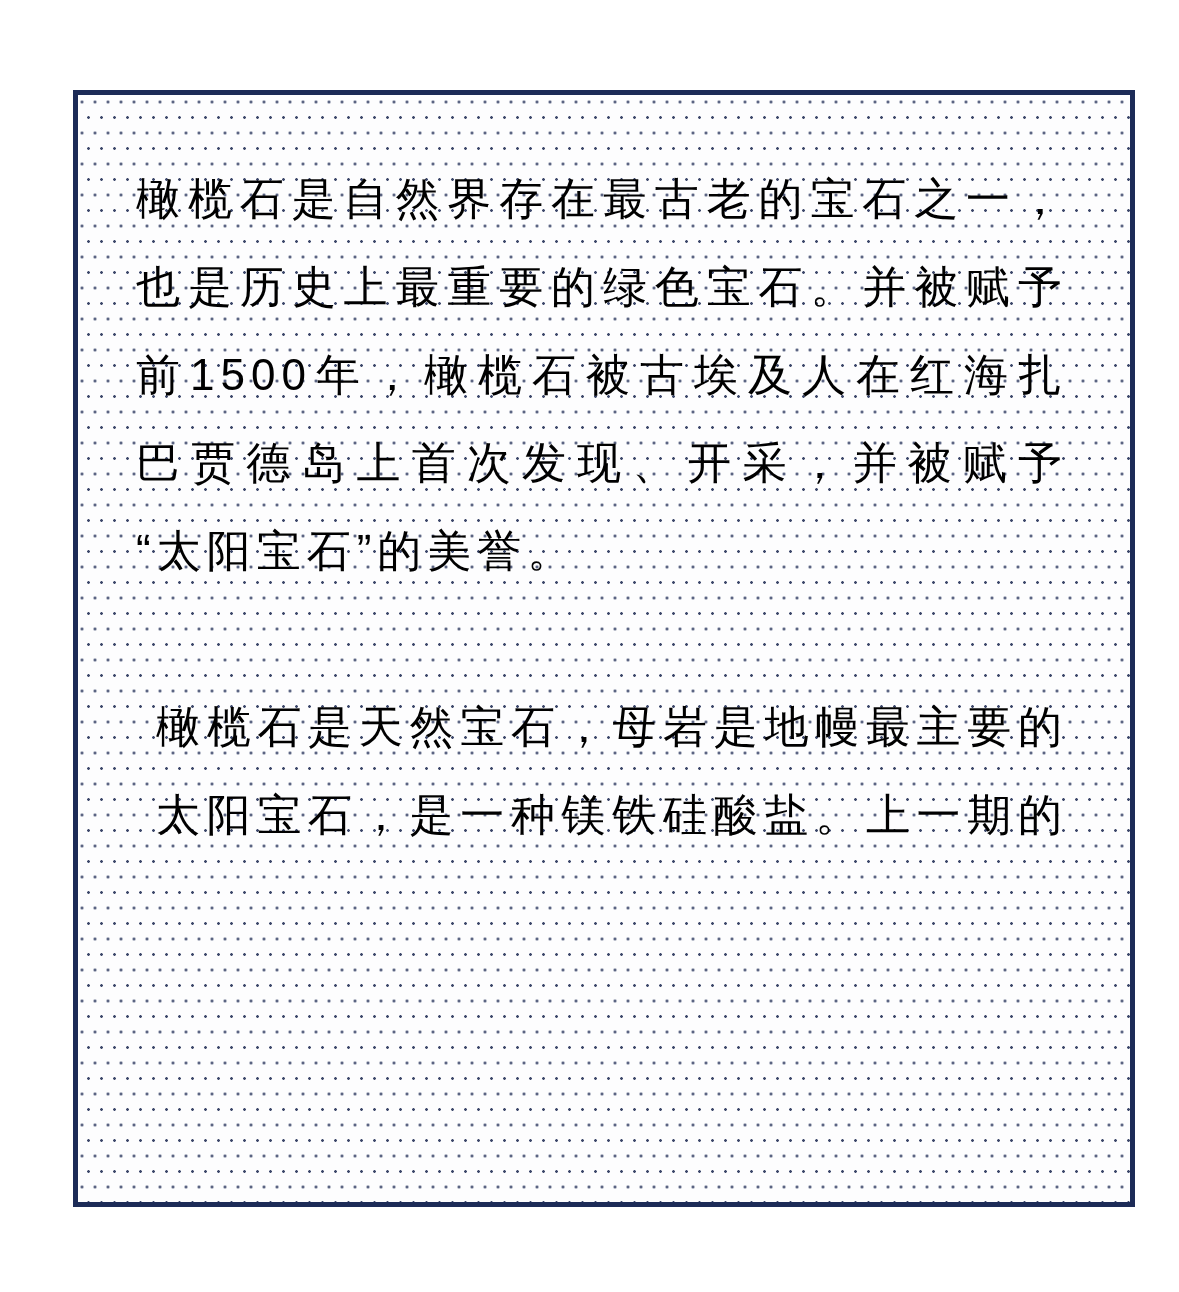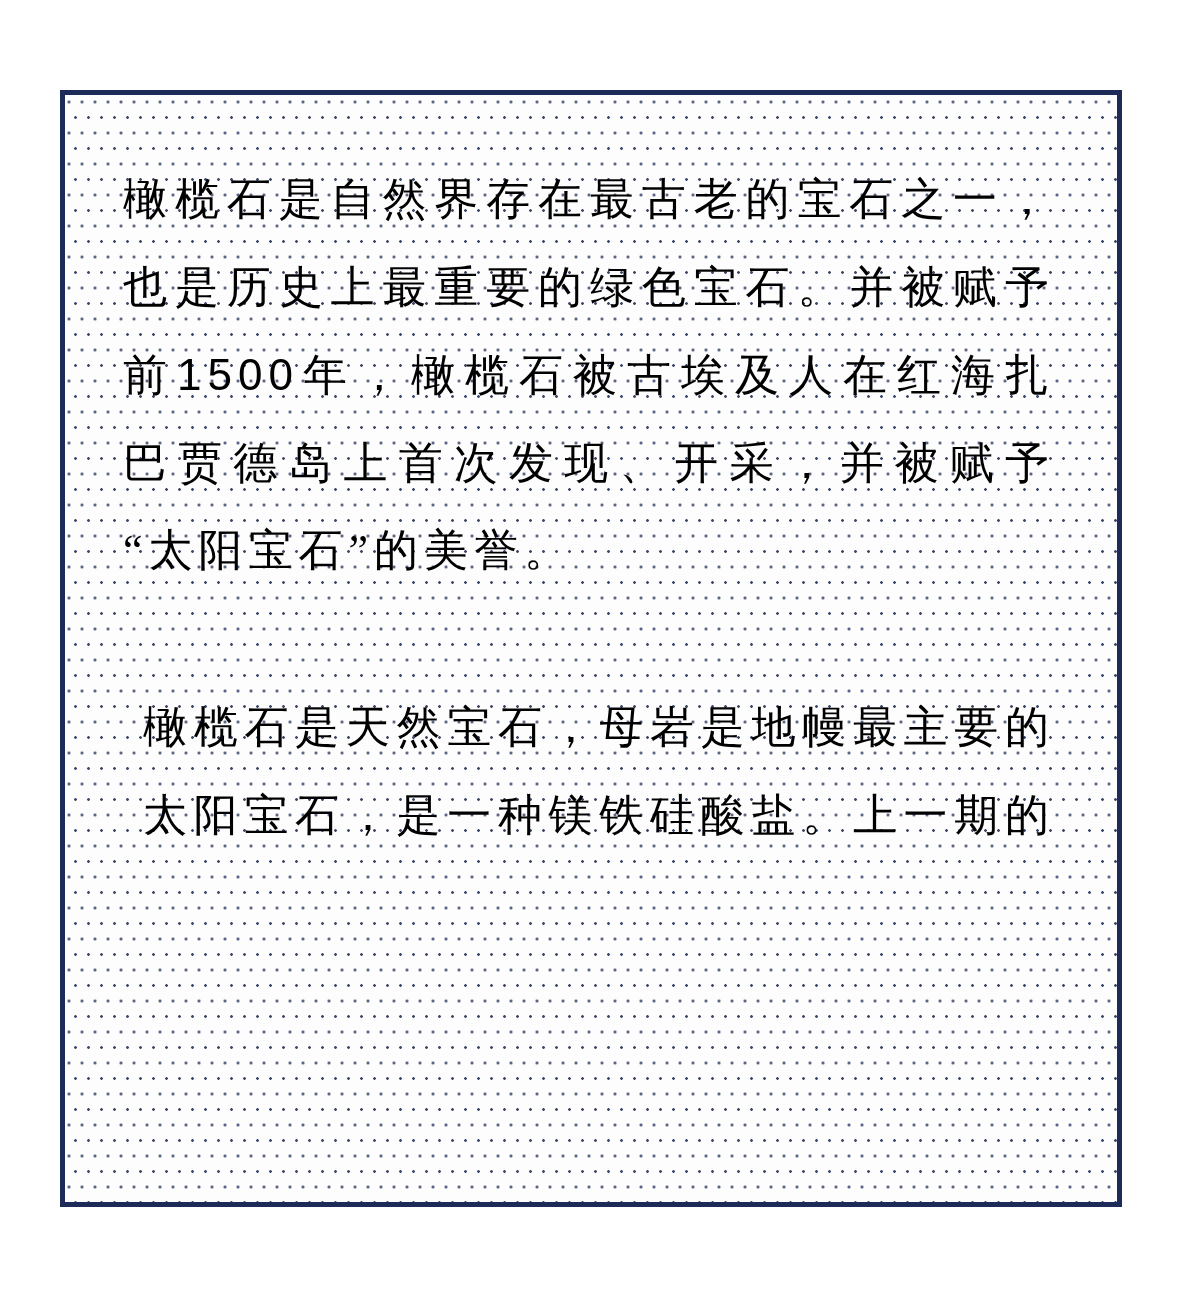--- a/index.html
+++ b/index.html
@@ -12,21 +12,21 @@
   * { margin: 0; padding: 0; box-sizing: border-box; }
   html, body {
     width: 1179px;
     height: 1292px;
     background: var(--page-bg);
     overflow: hidden;
     font-family: "Liberation Sans", "DejaVu Sans", sans-serif;
   }
   .card {
     position: absolute;
-    left: 60px;
+    left: 73px;
     top: 90px;
     width: 1062px;
     height: 1117px;
     border: 5px solid var(--border-color);
     background-color: var(--card-bg);
     background-image:
       radial-gradient(circle, var(--dot-color) 1.1px, rgba(0,0,0,0) 1.6px),
       radial-gradient(circle, var(--dot-color) 1.1px, rgba(0,0,0,0) 1.6px);
     background-size: 13px 31px, 13px 31px;
     background-position: 4px 7px, 10.5px 22.5px;
@@ -42,21 +42,20 @@
   .paragraph { margin-bottom: 88px; }
   .paragraph:last-child { margin-bottom: 0; margin-left: 20px; }
   .line {
     text-align: justify;
     text-align-last: justify;
     white-space: nowrap;
   }
   .line.last {
     text-align: right;
     text-align-last: left;
-    font-family: Liberation Serif, serif;
   }
 </style>
 </head>
 <body>
 
 <div class="card">
   <div class="content">
       <div class="paragraph">
         <div class="line">橄榄石是自然界存在最古老的宝石之一，</div>
         <div class="line">也是历史上最重要的绿色宝石。并被赋予</div>

